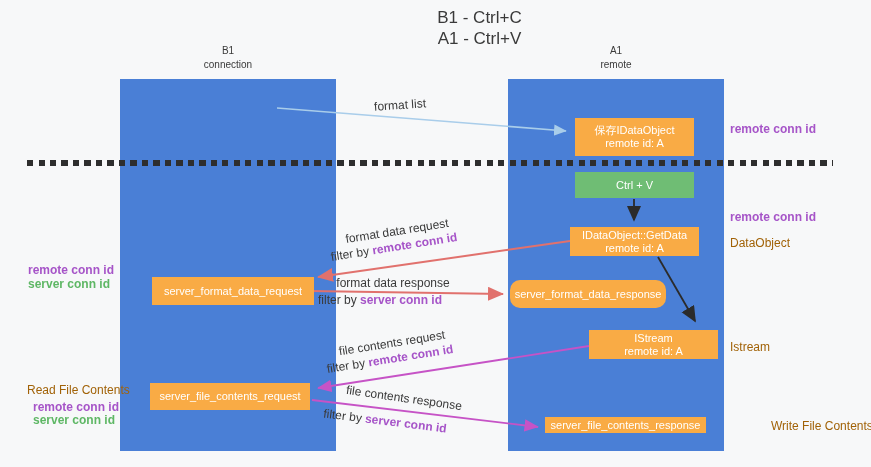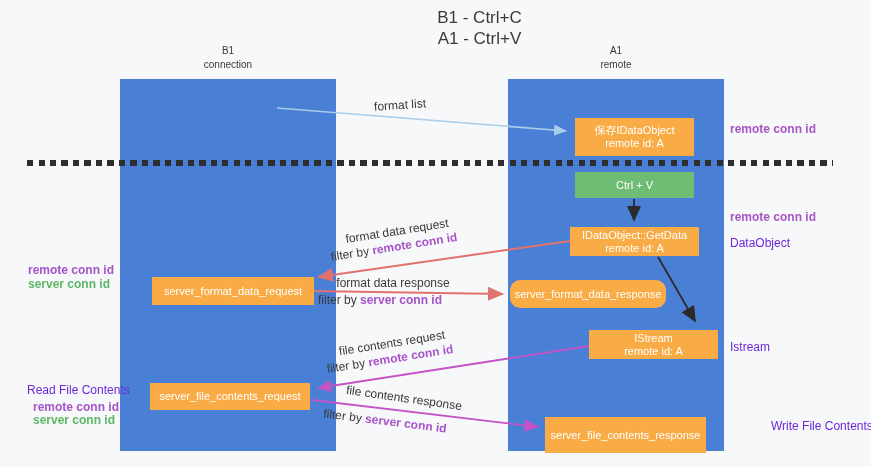--- a/index.html
+++ b/index.html
@@ -40,21 +40,21 @@
     position:absolute;z-index:4;
     display:flex;flex-direction:column;align-items:center;justify-content:center;
     color:#ffffff;font-size:11px;line-height:13px;text-align:center;
     white-space:nowrap;
   }
   .box.green{background:#6fbd74;}
   .box.orange{background:#f9ab45;}
 
   .lbl{
     position:absolute;z-index:5;
-    font-size:12px;line-height:13px;color:#6d28d9;white-space:nowrap;
+    font-size:12px;line-height:13px;color:#a16207;white-space:nowrap;
   }
   .lbl.purple{color:#a654c8;font-weight:bold;}
   .lbl.greenc{color:#5eb765;font-weight:bold;}
 
   .alab{
     position:absolute;z-index:5;
     font-size:12px;color:#3a3a3a;white-space:nowrap;
     transform:translate(-50%,-50%) rotate(var(--r,0deg));
   }
   .alab .hl{color:#a654c8;font-weight:bold;}
@@ -132,21 +132,21 @@
 
   <div class="box orange" style="left:589px;top:330px;width:129px;height:29px;">
     <span>IStream</span>
     <span>remote id: A</span>
   </div>
 
   <div class="box orange" style="left:150px;top:383px;width:160px;height:27px;">
     <span>server_file_contents_request</span>
   </div>
 
-  <div class="box orange" style="left:545px;top:417px;width:161px;height:36px;">
+  <div class="box orange" style="left:545px;top:417px;width:161px;height:16px;">
     <span>server_file_contents_response</span>
   </div>
 
   <div class="lbl purple" style="left:730px;top:123px;">remote conn id</div>
   <div class="lbl purple" style="left:730px;top:211px;">remote conn id</div>
   <div class="lbl" style="left:730px;top:237px;">DataObject</div>
   <div class="lbl" style="left:730px;top:341px;">Istream</div>
   <div class="lbl" style="left:734px;top:420px;margin-left:37px;">Write File Contents</div>
 
   <div class="lbl purple" style="left:28px;top:264px;">remote conn id</div>

